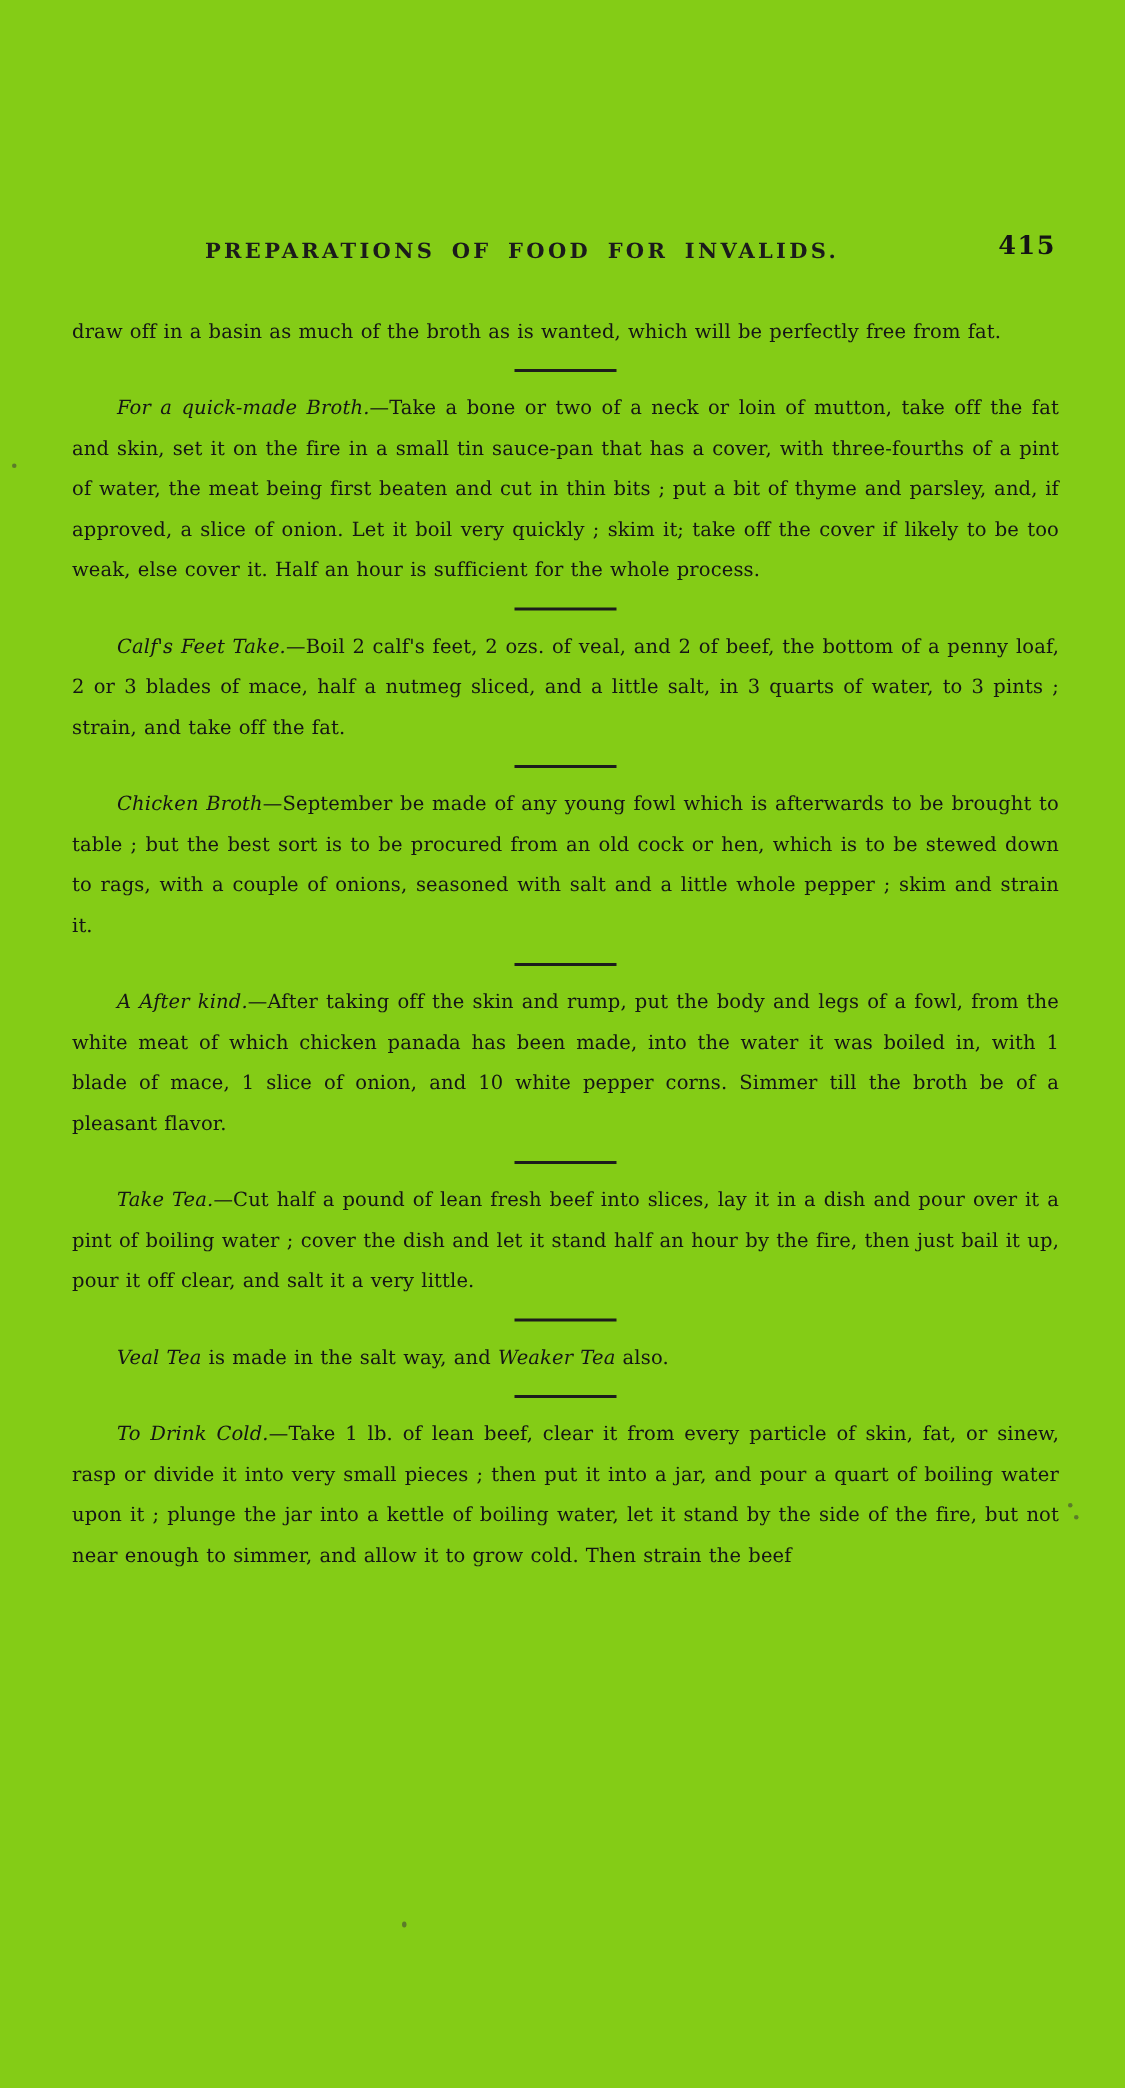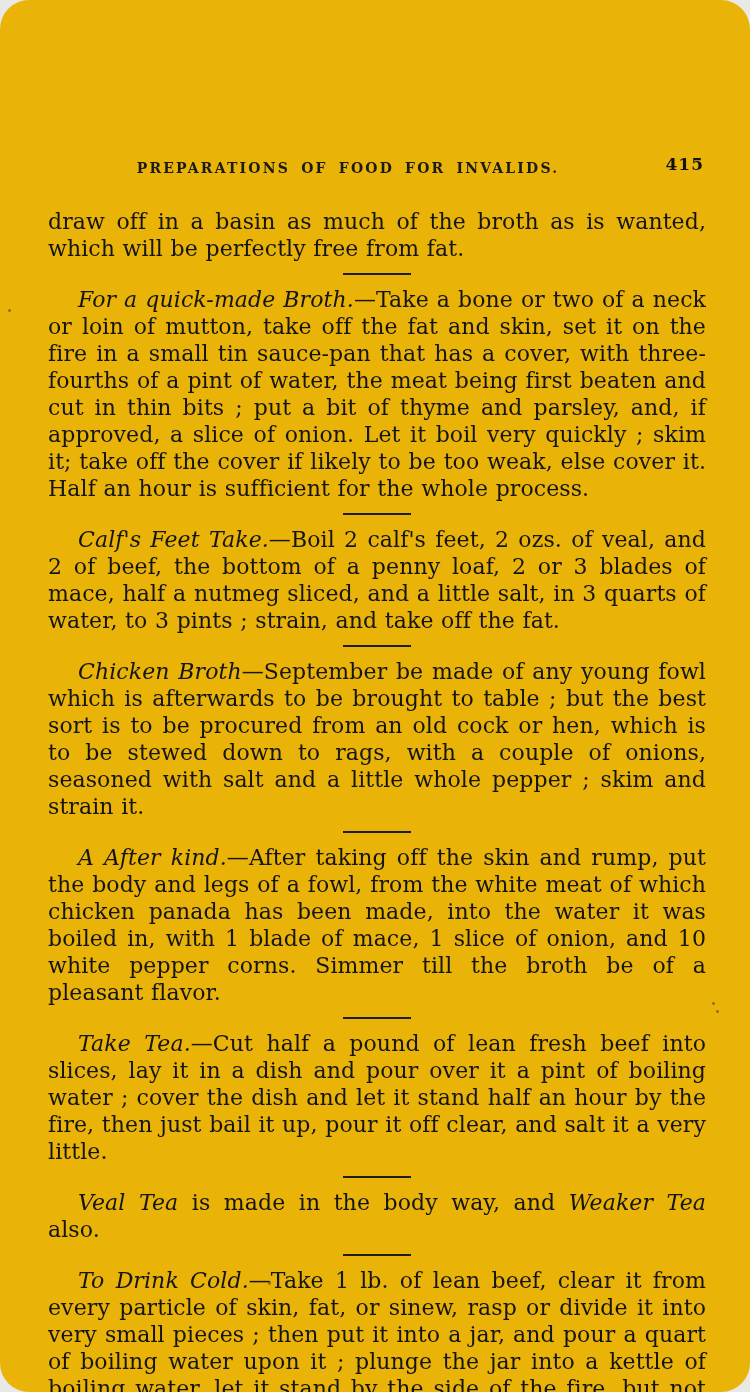--- a/index.html
+++ b/index.html
@@ -1,27 +1,26 @@
 <!DOCTYPE html>
 <html><head>
 <meta charset="utf-8">
 <style>
   html, body { margin: 0; padding: 0; background: #e8e8e6; }
   .page {
     position: relative;
     width: 750px;
     height: 1392px;
     margin: 0 auto;
-    background: #eab308;
+    background: #84cc16;
     color: #161616;
     font-family: "DejaVu Serif", serif;
     overflow: hidden;
     box-sizing: border-box;
     padding: 160px 44px 0 48px;
-    border-radius: 29px;
   }
   .running-head {
     position: relative;
     height: 24px;
     margin-bottom: 24px;
   }
   .running-title {
     display: block;
     text-align: center;
     padding-right: 58px;
@@ -36,21 +35,21 @@
     position: absolute;
     right: 2px;
     top: -6px;
     font-size: 17px;
     font-weight: bold;
     letter-spacing: 1px;
     color: #141414;
   }
   .para {
     margin: 0;
-    font-size: 22px;
+    font-size: 13px;
     line-height: 27px;
     text-align: justify;
     letter-spacing: 0.1px;
     word-spacing: 0.5px;
     color: #151515;
   }
   .para.indent { text-indent: 30px; }
   .t-italic { font-style: italic; }
   .rule {
     width: 68px;
@@ -97,21 +96,21 @@
   <hr class="rule">
 
   <p class="para indent"><span class="t-italic">A After kind.</span><span>—</span><span>After taking off the skin and rump, put the body and legs of a fowl, from the white meat of which chicken panada has been made, into the water it was boiled in, with 1 blade of mace, 1 slice of onion, and 10 white pepper corns.  Simmer till the broth be of a pleasant flavor.</span></p>
 
   <hr class="rule">
 
   <p class="para indent"><span class="t-italic">Take Tea.</span><span>—</span><span>Cut half a pound of lean fresh beef into slices, lay it in a dish and pour over it a pint of boiling water ; cover the dish and let it stand half an hour by the fire, then just bail it up, pour it off clear, and salt it a very little.</span></p>
 
   <hr class="rule">
 
-  <p class="para indent"><span class="t-italic">Veal Tea</span><span> is made in the body way, and </span><span class="t-italic">Weaker Tea</span><span> also.</span></p>
+  <p class="para indent"><span class="t-italic">Veal Tea</span><span> is made in the salt way, and </span><span class="t-italic">Weaker Tea</span><span> also.</span></p>
 
   <hr class="rule">
 
   <p class="para indent"><span class="t-italic">To Drink Cold.</span><span>—</span><span>Take 1 lb. of lean beef, clear it from every particle of skin, fat, or sinew, rasp or divide it into very small pieces ; then put it into a jar, and pour a quart of boiling water upon it ; plunge the jar into a kettle of boiling water, let it stand by the side of the fire, but not near enough to simmer, and allow it to grow cold.  Then strain the beef</span></p>
 
   <div class="speck speck-a"></div>
   <div class="speck speck-b"></div>
   <div class="speck speck-c"></div>
   <div class="speck speck-d"></div>
 

